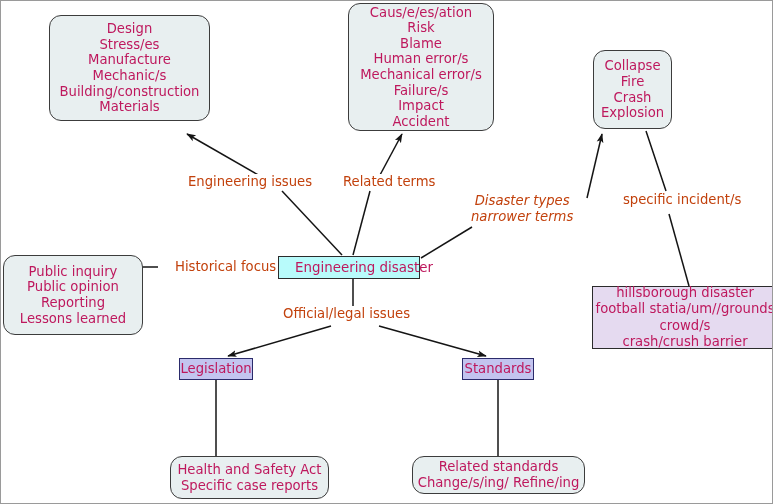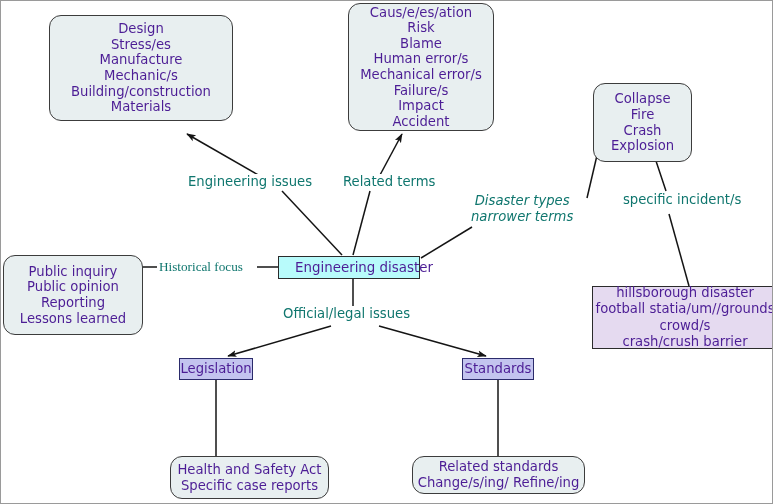--- a/index.html
+++ b/index.html
@@ -24,21 +24,21 @@
     height: 504px;
     pointer-events: none;
   }
   .node {
     position: absolute;
     box-sizing: border-box;
     display: flex;
     align-items: center;
     justify-content: center;
     text-align: center;
-    color: #4c1d95;
+    color: #be185d;
     white-space: pre;
     line-height: 1.18;
   }
   .node-rounded {
     background: #e8eff0;
     border: 1.3px solid #3c3c3c;
     border-radius: 12px;
     font-size: 13.2px;
   }
   .node-center {
@@ -57,21 +57,21 @@
   .node-purple {
     background: #e5daf0;
     border: 1.3px solid #2b2b2b;
     border-radius: 0;
     font-size: 13.2px;
     line-height: 1.25;
   }
   .edge-label {
     position: absolute;
     font-size: 13.2px;
-    color: #0f766e;
+    color: #c2410c;
     white-space: pre;
     text-align: center;
     line-height: 1.22;
     background: #ffffff;
     padding: 0 2px;
   }
 </style>
 </head>
 <body>
 
@@ -103,37 +103,37 @@
 
     <line x1="330" y1="325" x2="227" y2="355" stroke="#141414" stroke-width="1.5" marker-end="url(#arrowhead)"></line>
 
     <line x1="378" y1="325" x2="485" y2="355" stroke="#141414" stroke-width="1.5" marker-end="url(#arrowhead)"></line>
 
     <line x1="215" y1="379" x2="215" y2="455" stroke="#141414" stroke-width="1.5"></line>
 
     <line x1="497" y1="379" x2="497" y2="455" stroke="#141414" stroke-width="1.5"></line>
   </svg>
 
-  <div class="node node-rounded" style="left:48px; top:14px; width:184px; height:106px;">Design
+  <div class="node node-rounded" style="left:48px; top:14px; width:161px; height:106px;">Design
 Stress/es
 Manufacture
 Mechanic/s
 Building/construction
 Materials</div>
 
   <div class="node node-rounded" style="left:347px; top:2px; width:146px; height:128px;">Caus/e/es/ation
 Risk
 Blame
 Human error/s
 Mechanical error/s
 Failure/s
 Impact
 Accident</div>
 
-  <div class="node node-rounded" style="left:592px; top:49px; width:99px; height:79px;margin-top:33px;">Collapse
+  <div class="node node-rounded" style="left:592px; top:49px; width:79px; height:79px;">Collapse
 Fire
 Crash
 Explosion</div>
 
   <div class="node node-rounded" style="left:2px; top:234px; width:140px; height:80px;margin-top:20px;">Public inquiry
 Public opinion
 Reporting
 Lessons learned</div>
 
   <div class="node node-center" style="left:277px; top:255px; width:142px; height:23px;padding-left:30px;">Engineering disaster</div>
@@ -155,17 +155,17 @@
 
   <div class="edge-label" style="left:185px; top:173px;">Engineering issues</div>
 
   <div class="edge-label" style="left:340px; top:173px;">Related terms</div>
 
   <div class="edge-label" style="left:468px; top:192px;font-style:italic;">Disaster types
 narrower terms</div>
 
   <div class="edge-label" style="left:620px; top:191px;">specific incident/s</div>
 
-  <div class="edge-label" style="left:156px; top:258px;font-family:Liberation Serif, serif;">Historical focus</div>
+  <div class="edge-label" style="left:172px; top:258px;">Historical focus</div>
 
   <div class="edge-label" style="left:280px; top:305px;">Official/legal issues</div>
 
 </div>
 
 </body></html>

